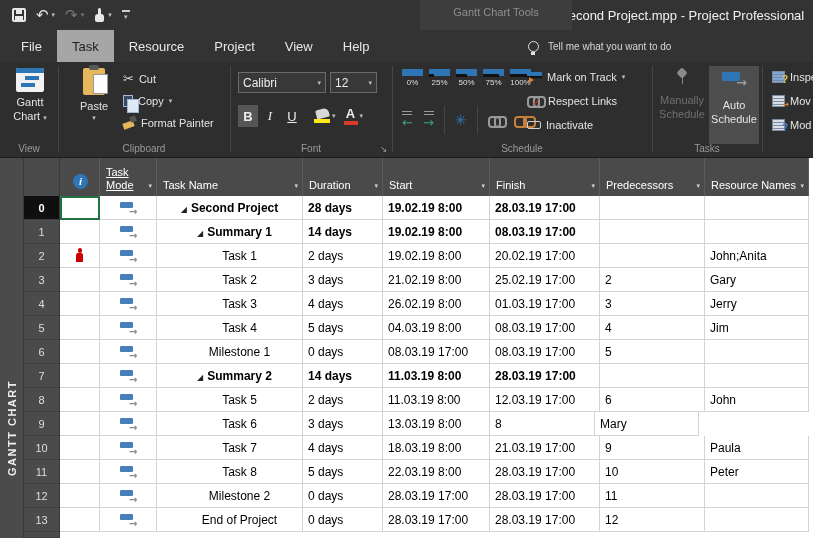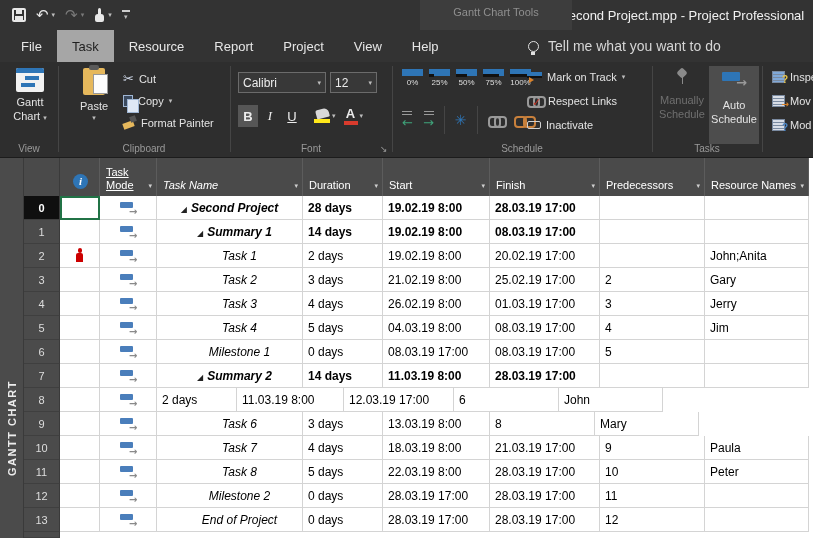--- a/index.html
+++ b/index.html
@@ -30,21 +30,21 @@
   #ctx-block{position:absolute;left:420px;top:0;width:152px;height:62px;background:#3d3d3d;}
   #ctx-label{position:absolute;left:0;top:6px;width:152px;text-align:center;color:#8f8f8f;font-size:11px;}
   #ctx-format{position:absolute;left:0;top:36px;width:152px;text-align:center;color:#ececec;font-size:13px;}
 
   
   #tabrow{position:absolute;left:0;top:30px;width:813px;height:32px;background:#333;}
   #tabs{position:absolute;left:6px;top:0;height:32px;display:flex;}
   .tab{height:32px;display:flex;align-items:center;padding:0 15px;color:#e6e6e6;font-size:13px;cursor:default;}
   .tab.active{background:#a6a6a6;color:#1f1f1f;}
   #tellme{position:absolute;left:528px;top:30px;height:32px;display:flex;align-items:center;gap:9px;
-          color:#d6d6d6;font-size:14px;}
+          color:#d6d6d6;font-size:10px;}
   .bulb{width:11px;height:11px;border:1.6px solid #e0e0e0;border-radius:50%;position:relative;}
   .bulb::after{content:"";position:absolute;left:2.2px;top:10px;width:4px;height:3px;background:#e0e0e0;}
 
   
   #ribbon{position:absolute;left:0;top:62px;width:813px;height:96px;background:#2e2e2e;border-bottom:1px solid #1c1c1c;}
   .vsep{position:absolute;top:4px;height:86px;width:1px;background:#454545;}
   .grp-label{position:absolute;bottom:3px;font-size:10px;color:#9a9a9a;text-align:center;}
   .small-row{position:absolute;display:flex;align-items:center;gap:5px;color:#e3e3e3;font-size:11px;white-space:nowrap;}
   .big-btn{position:absolute;display:flex;flex-direction:column;align-items:center;color:#e3e3e3;font-size:11px;line-height:1.25;text-align:center;}
   .big-btn.selected{background:#4d4d4d;}
@@ -112,21 +112,21 @@
   .hdr-row{display:flex;height:38px;background:#4a4a4a;}
   .hdr-cell{position:relative;border-right:1px solid #5c5c5c;color:#fff;font-size:11px;
             display:flex;align-items:flex-end;padding:0 4px 4px 6px;line-height:1.2;}
   .hdr-cell .qat-arrow{position:absolute;right:4px;bottom:6px;color:#cfcfcf;}
   .info-circle{width:15px;height:15px;border-radius:50%;background:#2e75b6;color:#fff;font-size:11px;
                font-weight:bold;font-style:italic;display:flex;align-items:center;justify-content:center;
                margin:0 auto 3px auto;font-family:"Liberation Serif",serif;}
   .t-row{display:flex;height:24px;background:#fff;}
   .cell{border-right:1px solid #d4d4d4;border-bottom:1px solid #d4d4d4;font-size:12px;color:#000;
         display:flex;align-items:center;padding:0 5px;overflow:hidden;white-space:nowrap;}
-  .c-num{width:36px;} .c-info{width:40px;} .c-mode{width:57px;} .c-name{width:146px;font-style:italic;}
+  .c-num{width:36px;} .c-info{width:40px;} .c-mode{width:57px;} .c-name{width:146px;}
   .c-dur{width:80px;} .c-start{width:107px;} .c-fin{width:110px;} .c-pred{width:105px;} .c-res{width:104px;}
   .numcell{width:36px;background:#4b4b4b;border-right:1px solid #3a3a3a;border-bottom:1px solid #3f3f3f;
            color:#dedede;font-size:11px;display:flex;align-items:center;justify-content:center;}
   .numcell.sel{background:#0f0f0f;color:#fff;font-weight:bold;}
   .cell.selcell{border:2px solid #217346;padding:0 3px;}
   .bold{font-weight:bold;}
   .tm-ic{width:17px;height:12px;position:relative;margin:0 auto;}
   .tm-ic::before{content:"";position:absolute;left:0;top:0;width:13px;height:6px;background:#4a7ebb;border-radius:1px;}
   .tm-ic::after{content:"\2192";position:absolute;right:-1px;bottom:-3px;color:#8a8a8a;font-family:"DejaVu Sans",sans-serif;font-size:10px;font-weight:bold;}
   .person{width:9px;height:15px;position:relative;margin:0 auto;}
@@ -170,21 +170,20 @@
   <div id="ctx-block">
     <div id="ctx-label">Gantt Chart Tools</div>
     <div id="ctx-format" class="tab" style="display:block;">Format</div>
   </div>
 
   <div id="tabrow">
     <div id="tabs">
       <span class="tab">File</span>
       <span class="tab active">Task</span>
       <span class="tab">Resource</span>
-      <span class="tab">Report</span>
       <span class="tab">Project</span>
       <span class="tab">View</span>
       <span class="tab">Help</span>
     </div>
   </div>
   <div id="tellme">
     <span class="bulb"></span>
     <span>Tell me what you want to do</span>
   </div>
 
@@ -503,20 +502,23 @@
             <div class="cell c-fin bold">28.03.19 17:00</div>
             <div class="cell c-pred"></div>
             <div class="cell c-res"></div>
           </div>
           <div class="t-row">
             <div class="numcell">8</div>
             <div class="cell c-info" style="justify-content: center;"></div>
             <div class="cell c-mode" style="justify-content: center;">
               <span class="tm-ic"></span>
             </div>
+            <div class="cell c-name" style="padding-left: 25px;">
+              <span class="name-inner"><span>Task 5</span></span>
+            </div>
             <div class="cell c-dur">2 days</div>
             <div class="cell c-start">11.03.19 8:00</div>
             <div class="cell c-fin">12.03.19 17:00</div>
             <div class="cell c-pred">6</div>
             <div class="cell c-res">John</div>
           </div>
           <div class="t-row">
             <div class="numcell">9</div>
             <div class="cell c-info" style="justify-content: center;"></div>
             <div class="cell c-mode" style="justify-content: center;">

